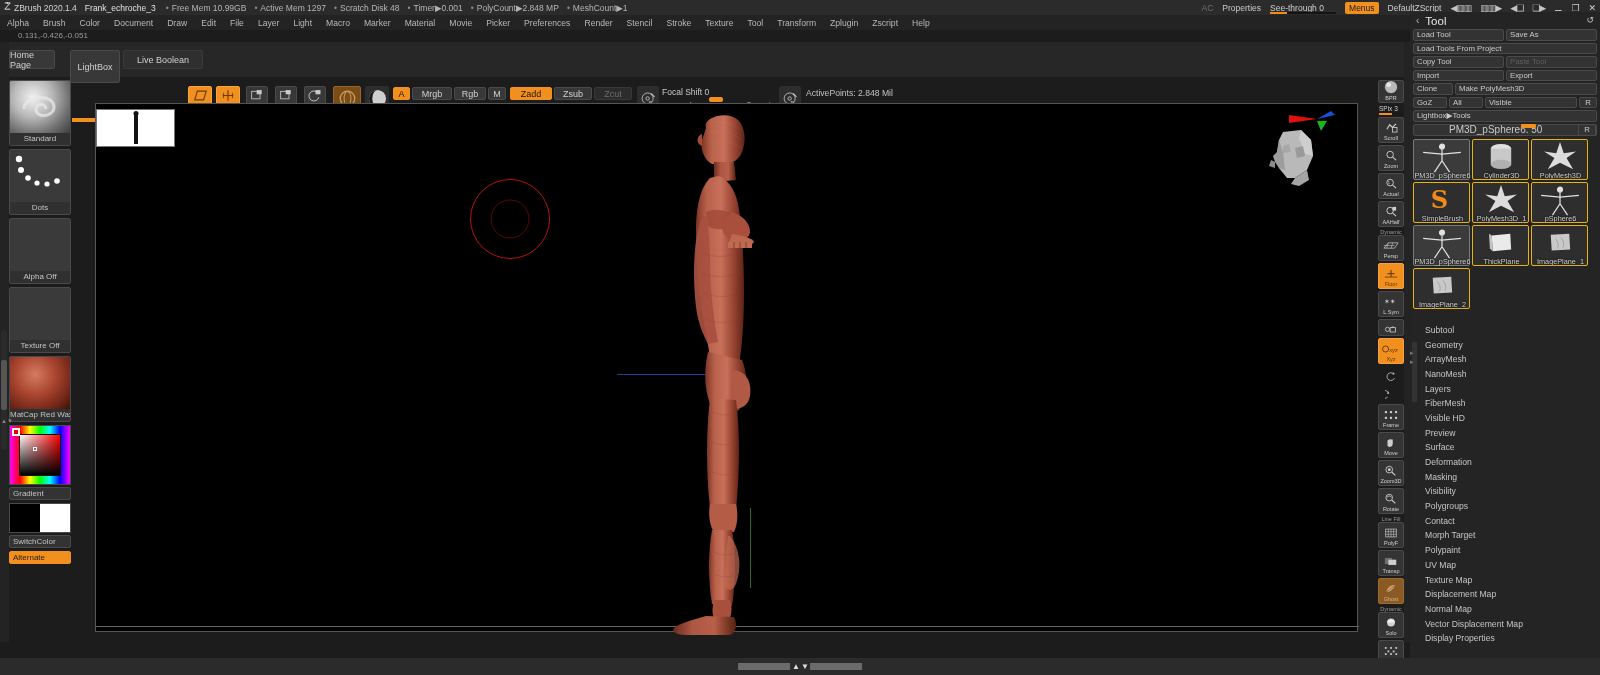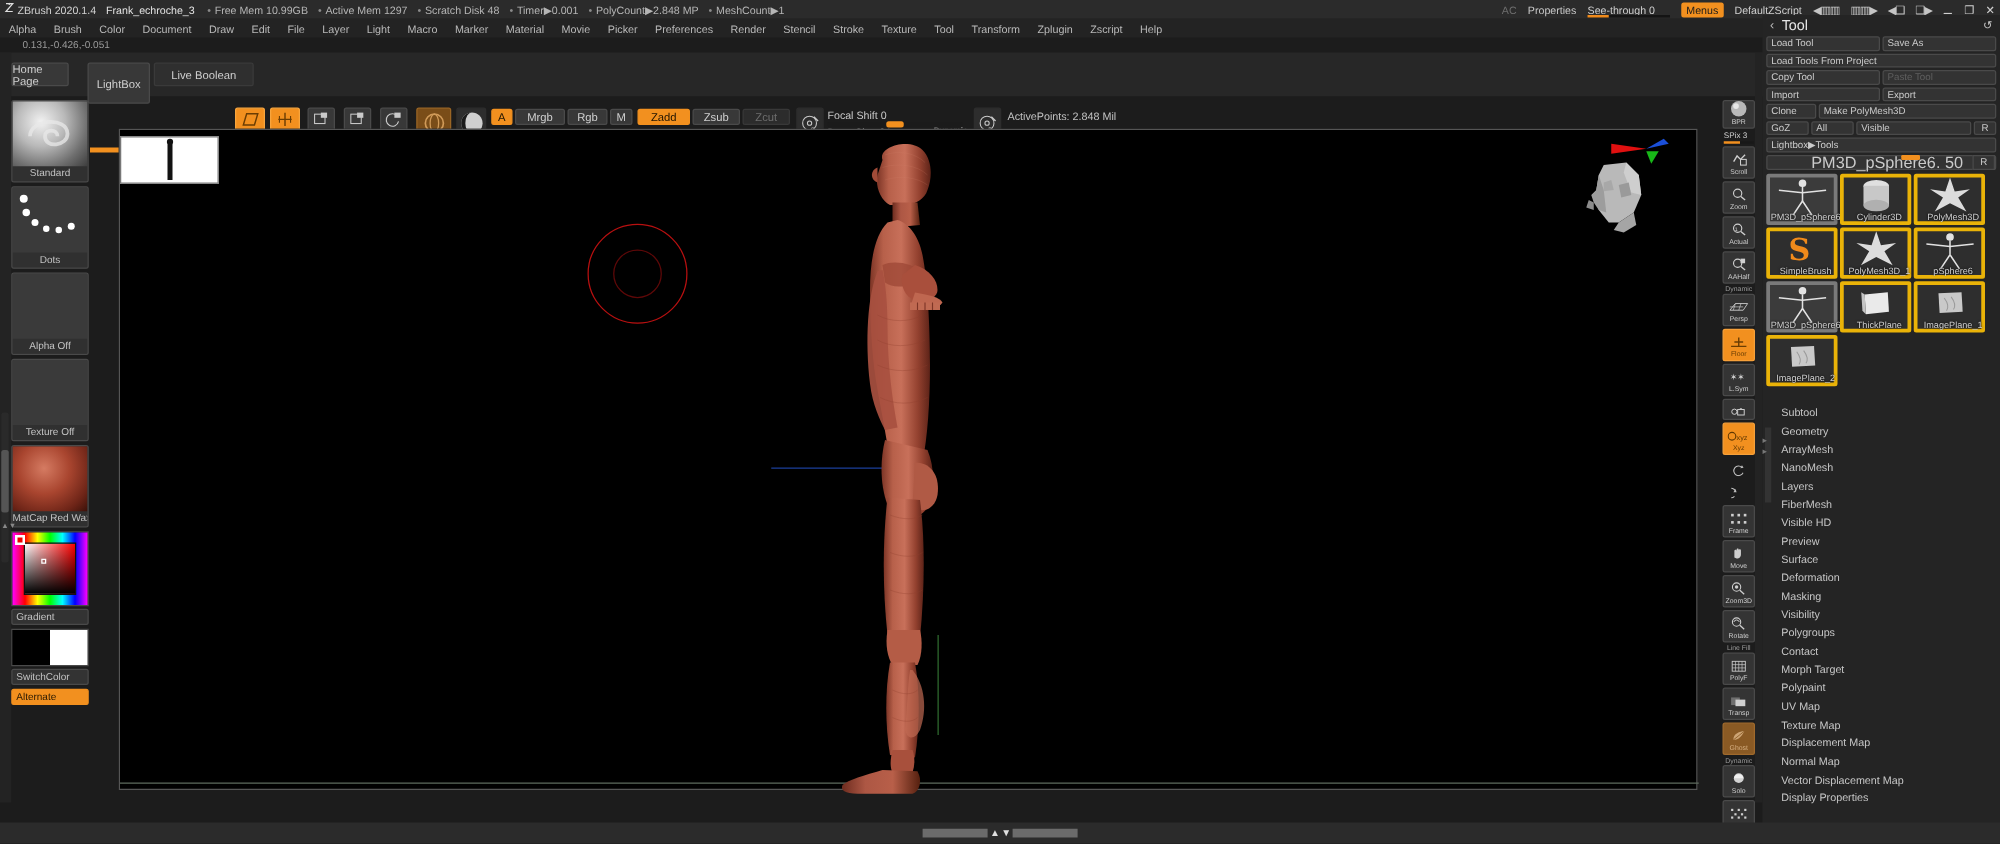--- a/index.html
+++ b/index.html
@@ -161,27 +161,27 @@
   .rrow{display:flex;gap:2px;margin-bottom:2px;}
   .rbtn{
     flex:1;height:11.5px;background:#333;border:1px solid #4a4a4a;border-radius:2px;
     font-size:7.8px;color:#cacaca;display:flex;align-items:center;padding-left:3px;cursor:pointer;white-space:nowrap;
   }
   .rbtn.dim{color:#5f5f5f;}
   .rbtn.w18{flex:0 0 18px;padding-left:0;justify-content:center;}
   .rbtn.w40{flex:0 0 40px;}
   .rbtn.w34{flex:0 0 34px;}
   .rslider{position:relative;height:12px;background:#333;border:1px solid #4a4a4a;border-radius:2px;margin-bottom:3px;display:flex;align-items:center;padding-left:3px;}
-  .rslider .lab{font-size:13px;color:#cacaca;padding-left:32px;}
+  .rslider .lab{font-size:10px;color:#cacaca;padding-left:32px;}
   .rslider .sknob{position:absolute;left:107px;top:-1px;width:15px;height:4px;background:#f2901f;border-radius:1px;}
   .rslider .rbox{position:absolute;right:0;top:-1px;width:18px;height:12px;background:#333;border:1px solid #4a4a4a;
     font-size:7.8px;color:#cacaca;display:flex;align-items:center;justify-content:center;}
   .toolgrid{display:flex;flex-wrap:wrap;gap:2px;margin-top:2px;}
   .tcell{
-    width:57px;height:41px;background:#2e2e2e;border:3px solid #eab308;border-radius:2px;position:relative;cursor:pointer;
+    width:57px;height:41px;background:#2e2e2e;border:1px solid #eab308;border-radius:2px;position:relative;cursor:pointer;
     display:flex;align-items:center;justify-content:center;
   }
   .tcell.sel{background:#3b3b3b;border-color:#7a7a7a;}
   .tcell .tcap{position:absolute;left:0;bottom:-1px;width:57px;text-align:center;font-size:7.3px;color:#cfcfcf;
     white-space:nowrap;overflow:hidden;text-shadow:0 0 2px #000;}
   .subitems{margin-top:14px;}
   .sitem{height:14.7px;font-size:8.6px;color:#c6c6c6;display:flex;align-items:center;padding-left:12px;cursor:pointer;}
   .rscroll{position:absolute;left:2px;top:330px;width:5px;height:60px;background:#333;}
   .rarrows{position:absolute;left:0px;top:336px;font-size:7px;color:#777;line-height:9px;}
 

